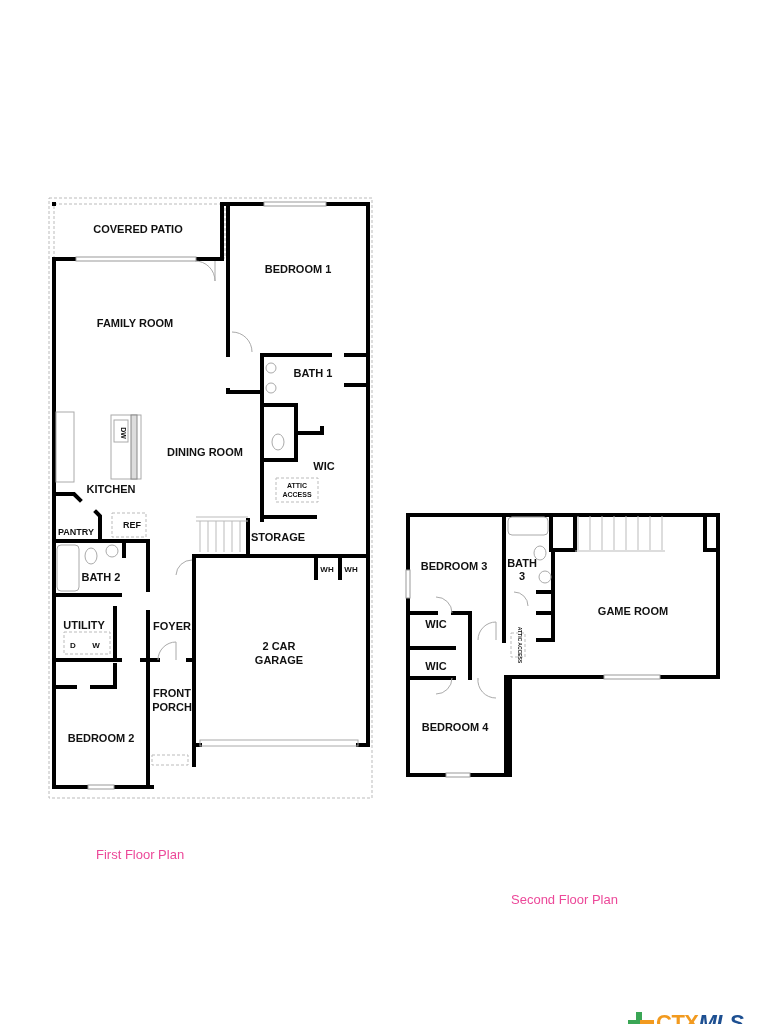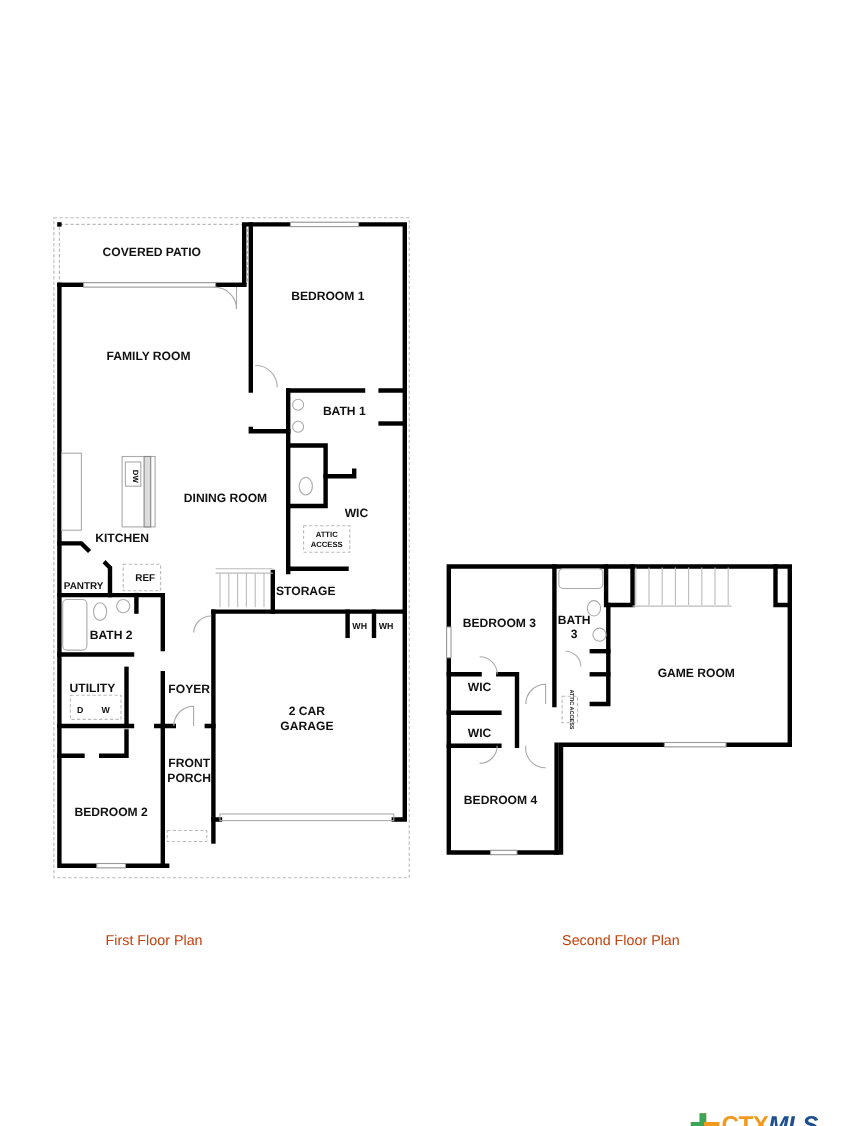--- a/index.html
+++ b/index.html
@@ -3,21 +3,21 @@
 <meta charset="utf-8">
 <style>
   html, body { margin: 0; padding: 0; background: #ffffff; }
   body { width: 768px; height: 1024px; position: relative; overflow: hidden; font-family: "Liberation Sans", sans-serif; }
   svg.plan { position: absolute; left: 0; top: 0; }
   .lbl { font-family: "Liberation Sans", sans-serif; font-weight: bold; font-size: 11px; fill: #111; text-anchor: middle; }
   .lbl-sm { font-family: "Liberation Sans", sans-serif; font-weight: bold; font-size: 7px; fill: #111; text-anchor: middle; }
   .wall { stroke: #000; stroke-width: 4; fill: none; stroke-linecap: square; }
   .thin { stroke: #aaa; stroke-width: 1; fill: none; }
   .dash { stroke: #bbb; stroke-width: 1; fill: none; stroke-dasharray: 3 2; }
-  .caption { position: absolute; font-size: 13px; color: #c2410c; font-family: "Liberation Sans", sans-serif; }
+  .caption { position: absolute; font-size: 13px; color: #ec4899; font-family: "Liberation Sans", sans-serif; }
   .logo { position: absolute; left: 626px; top: 974px; display: flex; align-items: center; font-family: "Liberation Sans", sans-serif; font-weight: bold; font-size: 22px; letter-spacing: -0.5px; margin-top: 36px; }
   .logo .ctx { color: #f29a1f; }
   .logo .mls { color: #1d4f91; font-style: italic; }
 </style>
 </head>
 <body>
 
 <svg class="plan" width="768" height="1024" viewBox="0 0 768 1024">
 
   <g>
@@ -175,21 +175,21 @@
   <text class="lbl" x="522" y="567">BATH</text>
   <text class="lbl" x="522" y="580">3</text>
   <text class="lbl" x="633" y="615">GAME ROOM</text>
   <text class="lbl" x="436" y="628">WIC</text>
   <text class="lbl" x="436" y="670">WIC</text>
   <text class="lbl-sm" x="518" y="645" style="font-size:5px" transform="rotate(90 518 645)">ATTIC ACCESS</text>
   <text class="lbl" x="455" y="731">BEDROOM 4</text>
 </svg>
 
 <div class="caption" style="left:96px; top:847px;">First Floor Plan</div>
-<div class="caption" style="left:511px; top:847px;">Second Floor Plan</div>
+<div class="caption" style="left:511px; top:892px;">Second Floor Plan</div>
 
 <div class="logo">
   <svg width="30" height="26" viewBox="0 0 30 26">
     <path d="M2 10 H10 V2 H16 V10 H28 V16 L22 24 H18 L14 18 L8 20 L2 12 Z" fill="#f29a1f"></path>
     <path d="M2 10 H10 V2 H16 V10 H14 V16 H2 Z" fill="#3aa655"></path>
     <path d="M14 16 H28 L22 24 H18 L14 18 Z" fill="#1d8fc9"></path>
   </svg>
   <span class="ctx">CTX</span>
     <span class="mls">MLS</span>
 </div>

